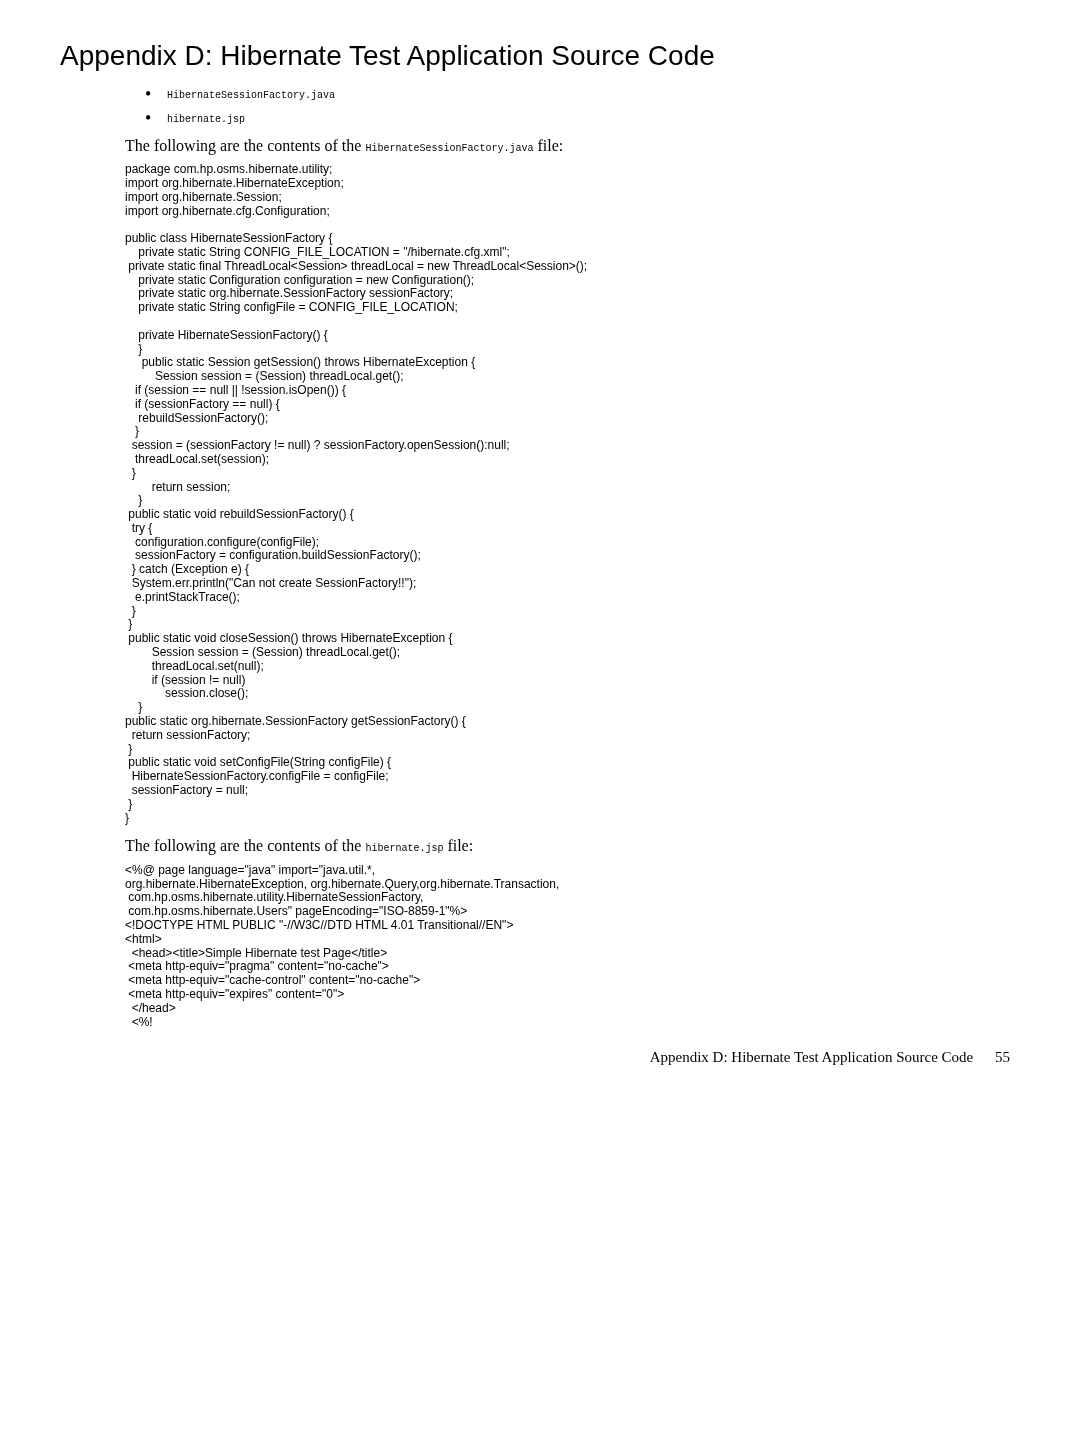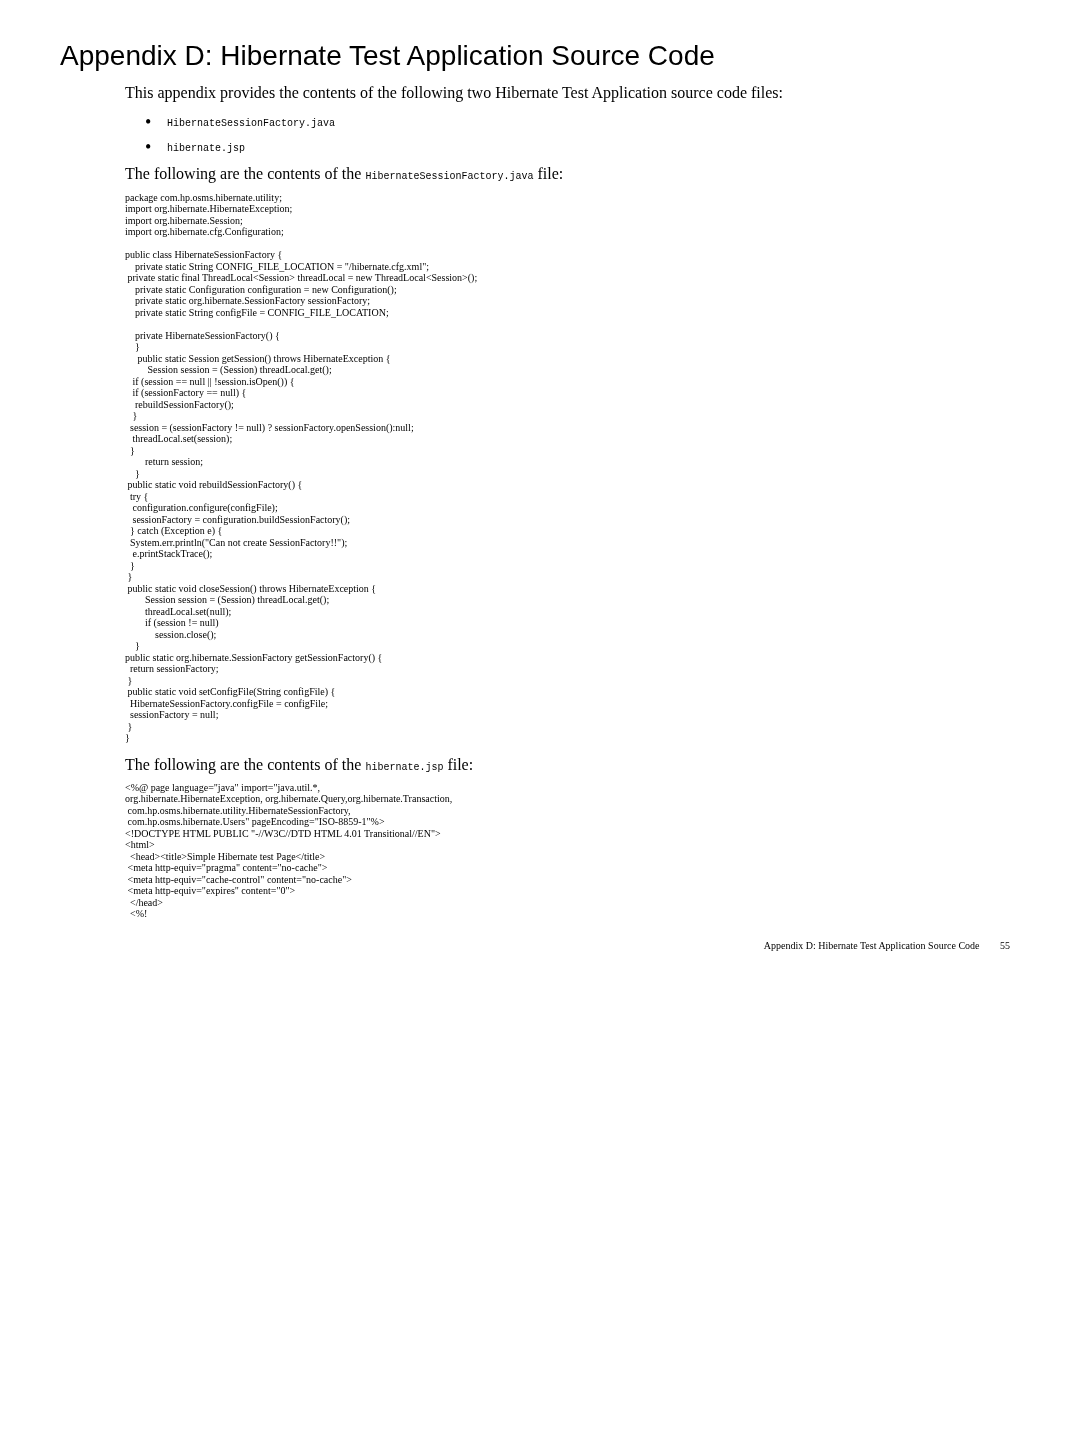--- a/index.html
+++ b/index.html
@@ -38,43 +38,42 @@
     content: "•";
     position: absolute;
     left: 0;
     font-size: 18px;
   }
   .mono {
     font-family: 'Courier New', Courier, monospace;
     font-size: 10px;
   }
   pre.code {
-    font-family: Liberation Serif, serif;
-    font-size: 10px;
+    font-family: Liberation Sans, sans-serif;
+    font-size: 12px;
     line-height: 1.15;
     white-space: pre;
     margin: 6px 0 10px 65px;
   }
   .footer {
     text-align: right;
-    font-size: 10px;
+    font-size: 15px;
     margin-top: 20px;
     margin-right: 10px;
   }
   .footer .pn {
     margin-left: 18px;
   }
 </style>
 </head>
 <body>
 
 <h1>Appendix D: Hibernate Test Application Source Code</h1>
 
 <div class="body-text">
-  <p>This appendix provides the contents of the following two Hibernate Test Application source code files:</p>
   <ul class="bullet-list">
     <li><span class="mono">HibernateSessionFactory.java</span></li>
     <li><span class="mono">hibernate.jsp</span></li>
   </ul>
   <p>
     <span>The following are the contents of the </span><span class="mono">HibernateSessionFactory.java</span><span> file:</span>
   </p>
 </div>
 
 <pre class="code">package com.hp.osms.hibernate.utility;

